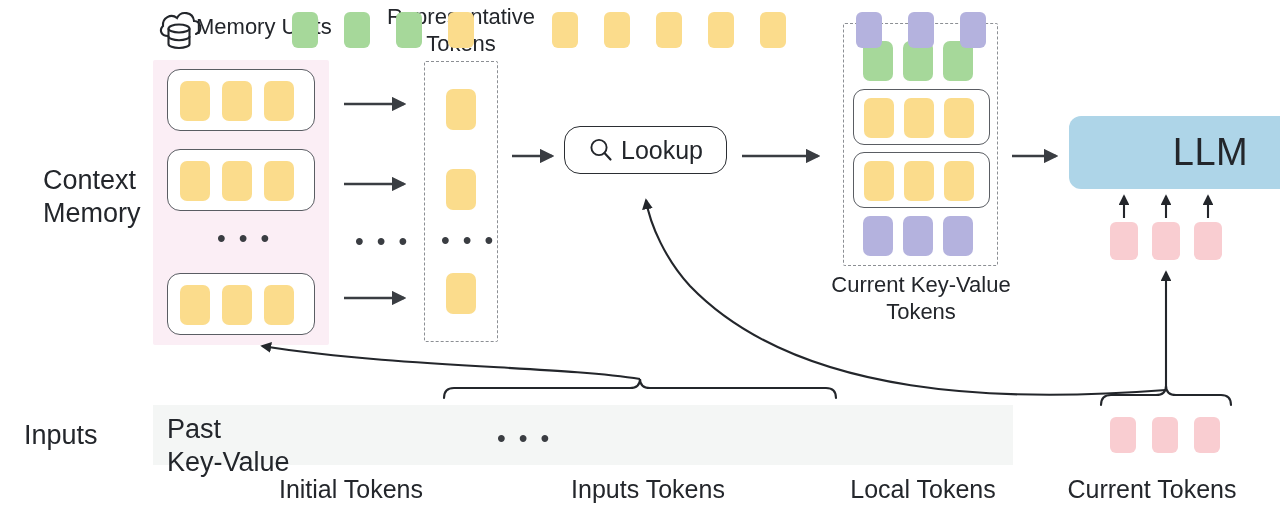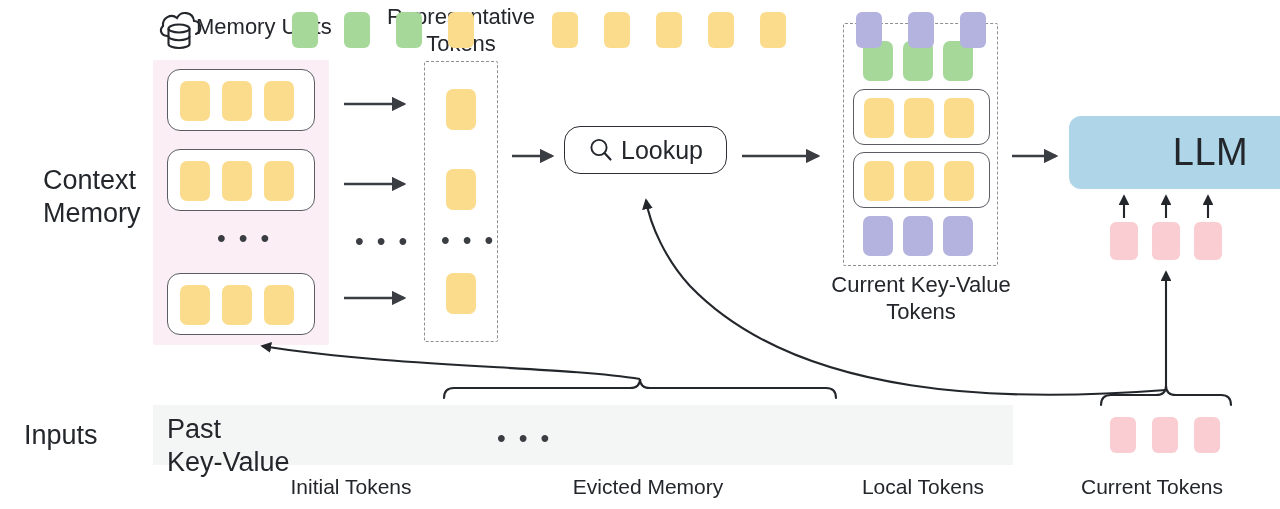--- a/index.html
+++ b/index.html
@@ -11,21 +11,21 @@
     overflow:hidden;
     position:relative;
   }
   #stage{position:absolute;inset:0;width:1280px;height:509px;}
   .abs{position:absolute;}
 
   
   .lbl{position:absolute;color:#23262b;line-height:1.22;white-space:pre-line;}
   .lbl-big{font-size:27px;}
   .lbl-mid{font-size:22px;}
-  .lbl-sm{font-size:21px;}
+  .lbl-sm{font-size:25px;}
   .center{text-align:center;}
 
   
   #ctx-mem-bg{
     left:153px;top:60px;width:176px;height:285px;
     background:#fbeef5;border-radius:2px;
   }
   .mem-unit{
     position:absolute;left:14px;width:148px;height:62px;
     border:1.4px solid #5a5d63;border-radius:13px;background:#ffffff;
@@ -216,21 +216,21 @@
   <div class="in-tok" style="left:760px;background:#fbdc8c;"></div>
   <div class="in-tok tok-purple" style="left:856px;"></div>
   <div class="in-tok tok-purple" style="left:908px;"></div>
   <div class="in-tok tok-purple" style="left:960px;"></div>
 
   <div class="cur-tok" style="left:1110px;"></div>
   <div class="cur-tok" style="left:1152px;"></div>
   <div class="cur-tok" style="left:1194px;"></div>
 
   <div class="lbl lbl-sm center" style="left:258px;top:474px;width:186px;">Initial Tokens</div>
-  <div class="lbl lbl-sm center" style="left:555px;top:474px;width:186px;">Evicted Memory</div>
+  <div class="lbl lbl-sm center" style="left:555px;top:474px;width:186px;">Inputs Tokens</div>
   <div class="lbl lbl-sm center" style="left:830px;top:474px;width:186px;">Local Tokens</div>
   <div class="lbl lbl-sm center" style="left:1059px;top:474px;width:186px;">Current Tokens</div>
 
   <svg class="ov">
     <defs>
       <marker id="ah" viewBox="0 0 10 10" refX="8.4" refY="5" markerWidth="6.2" markerHeight="6.2" orient="auto-start-reverse">
         <path d="M 0 0 L 10 5 L 0 10 z" fill="#3a3d42"></path>
       </marker>
       <marker id="ahs" viewBox="0 0 10 10" refX="8.4" refY="5" markerWidth="5.2" markerHeight="5.2" orient="auto-start-reverse">
         <path d="M 0 0 L 10 5 L 0 10 z" fill="#23262b"></path>

